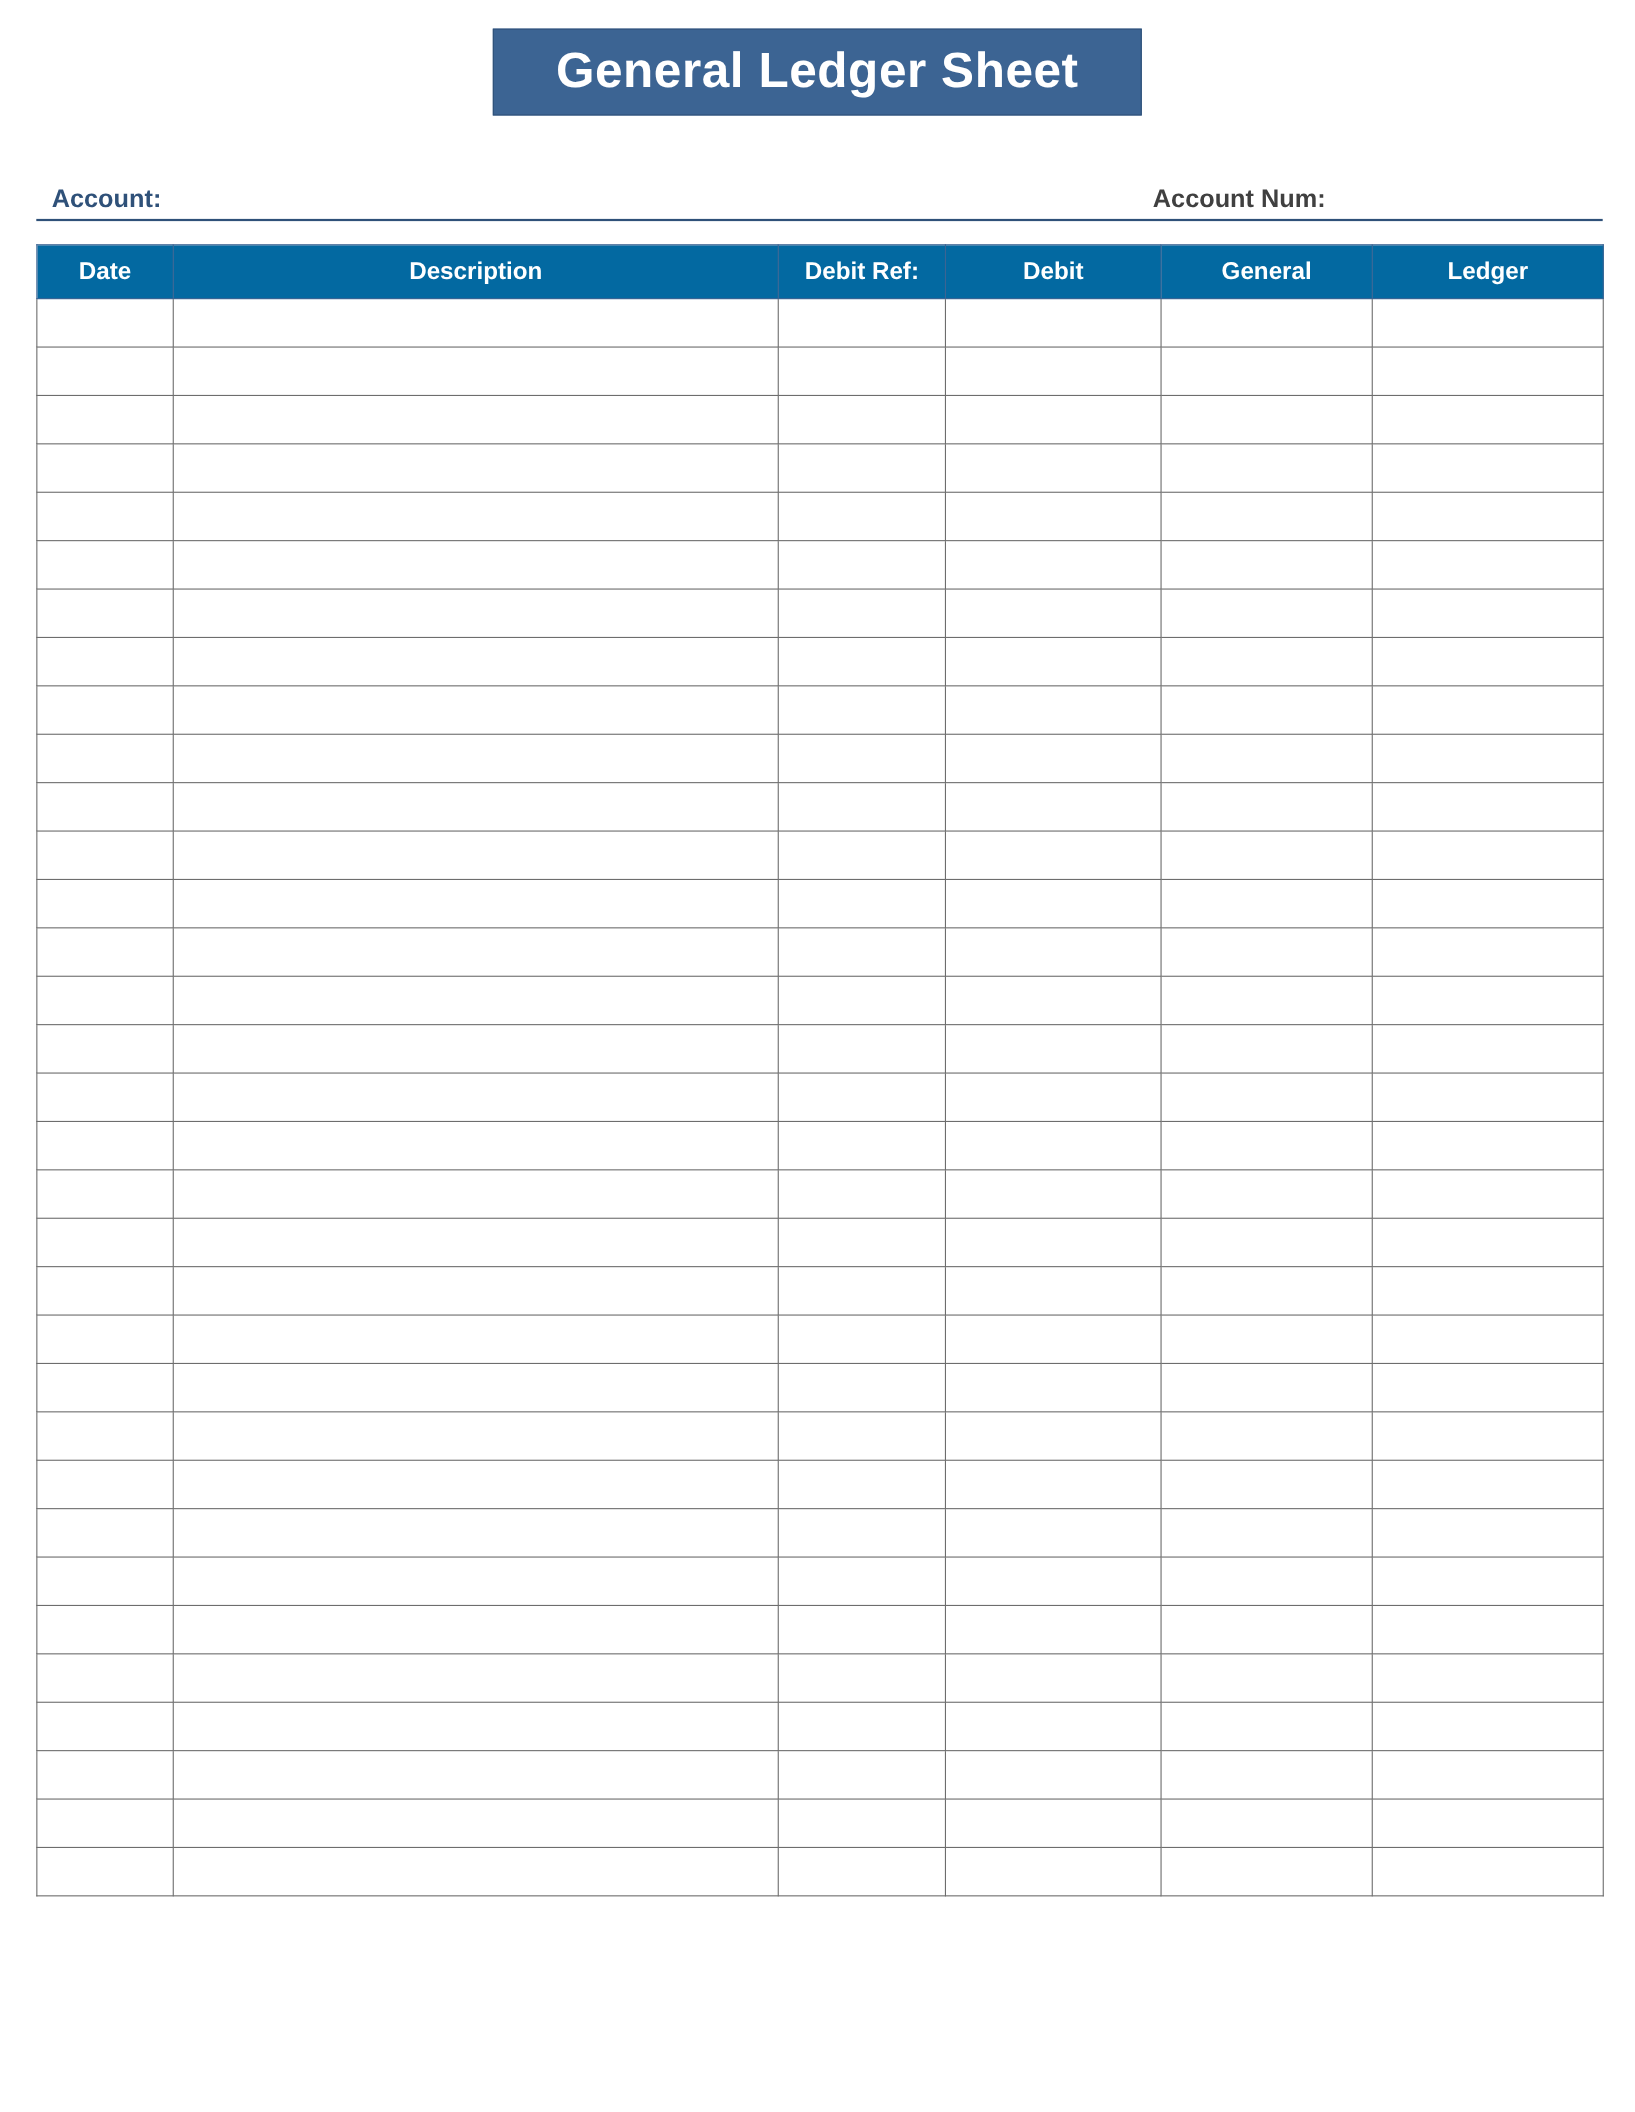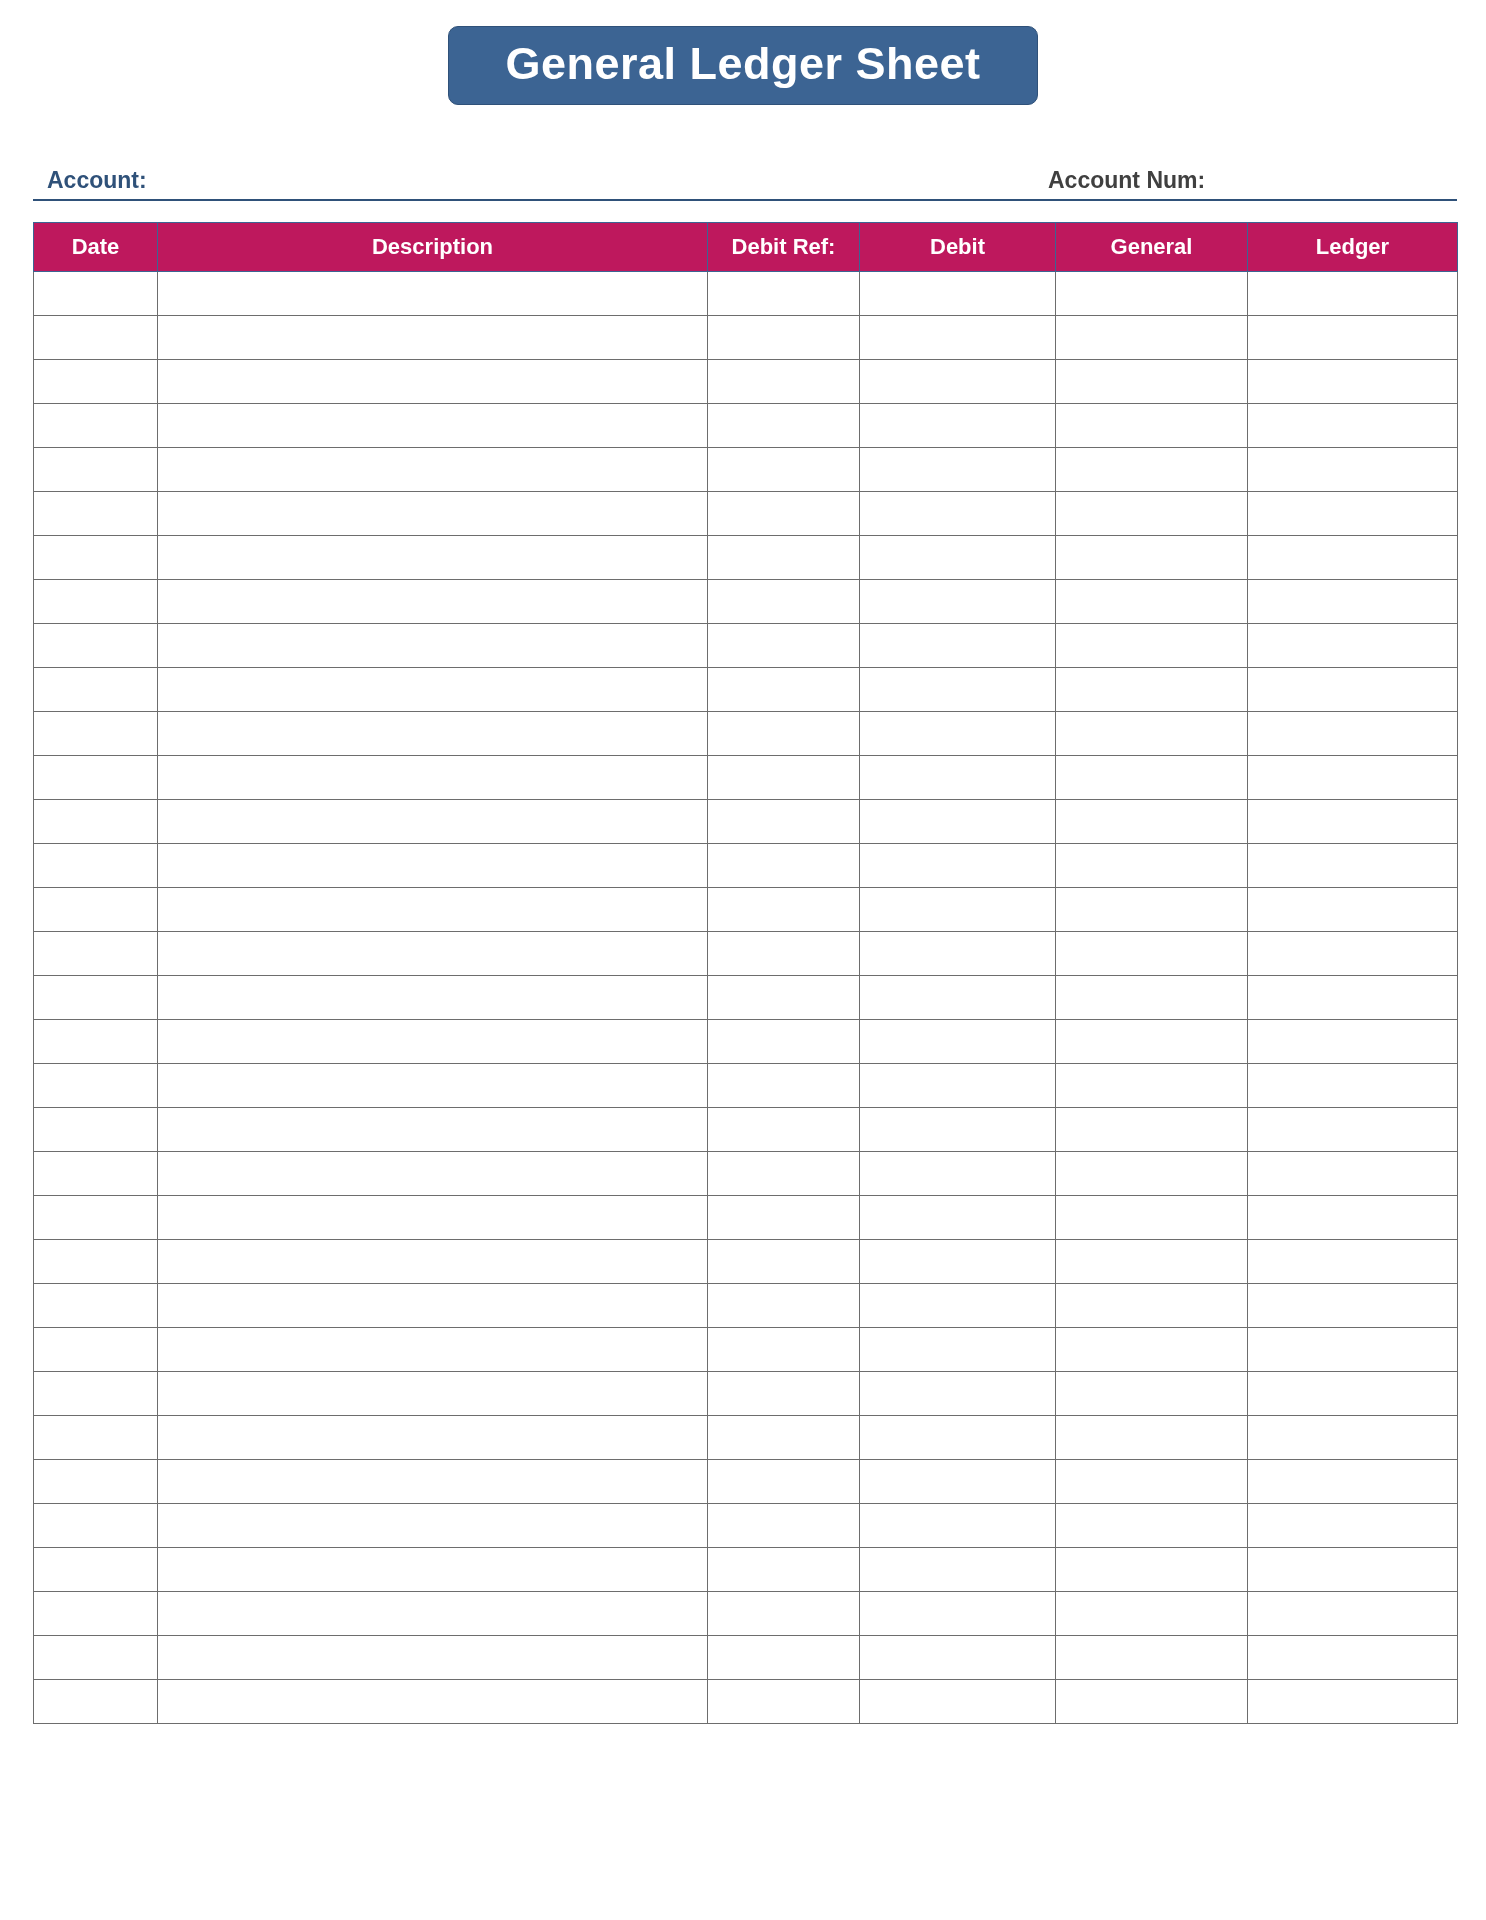--- a/index.html
+++ b/index.html
@@ -28,21 +28,21 @@
     position: absolute;
     left: 0;
     top: 26px;
     width: 1486px;
     text-align: center;
   }
   .title-banner {
     display: inline-block;
     background: #3c6493;
     border: 1px solid #2f5179;
-    border-radius: 10px;
+    border-radius: 0;
     color: #ffffff;
     font-size: 45px;
     font-weight: bold;
     letter-spacing: 0.5px;
     padding: 13px 56px 17px 56px;
     line-height: 1.05;
   }
 
   
   .account-row {
@@ -76,21 +76,21 @@
   
   .ledger {
     position: absolute;
     left: 33px;
     top: 222px;
     width: 1424px;
     border-collapse: collapse;
     table-layout: fixed;
   }
   .ledger th {
-    background: #be185d;
+    background: #0369a1;
     color: #ffffff;
     font-size: 22px;
     font-weight: bold;
     height: 48px;
     border: 1px solid #3c6493;
     text-align: center;
     vertical-align: middle;
     padding: 0;
   }
   .ledger td {

